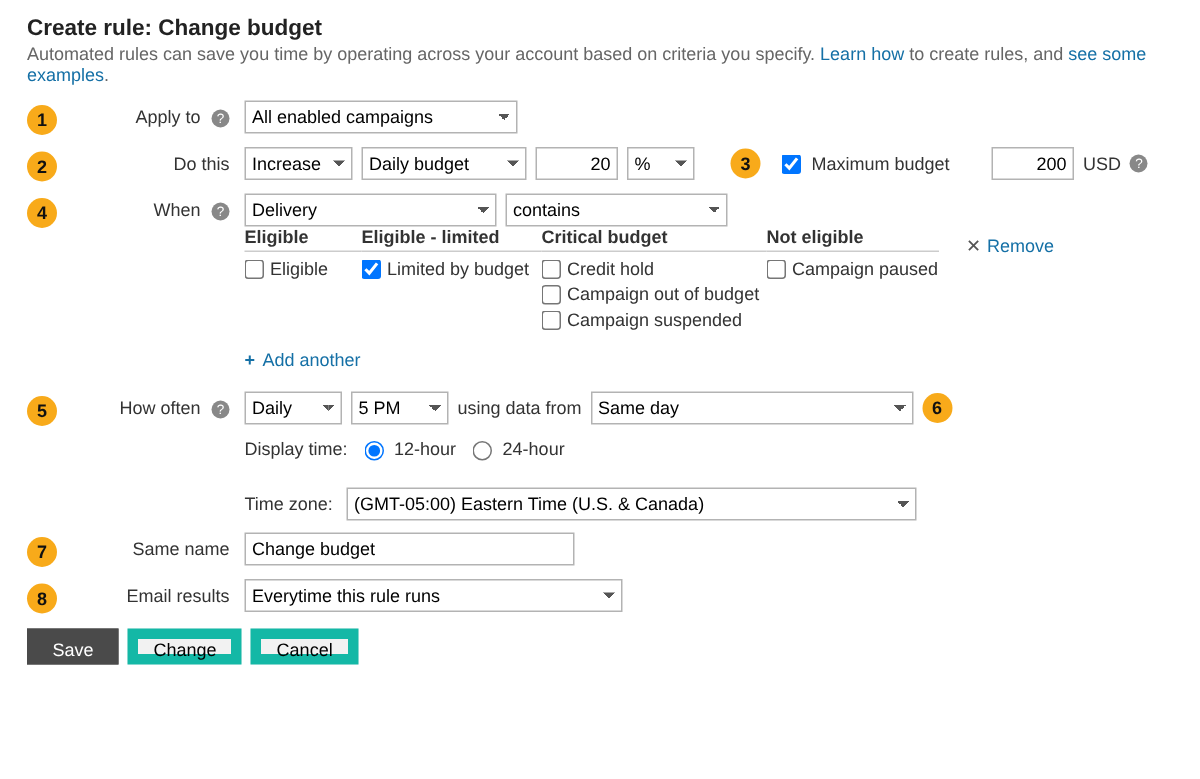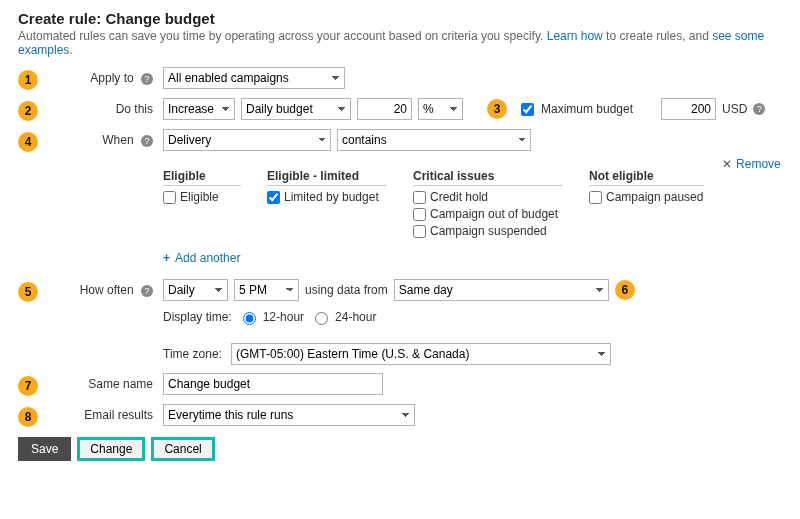--- a/index.html
+++ b/index.html
@@ -9,32 +9,32 @@
   .sub{color:#666;font-size:12px;margin:0 0 10px}
   .sub a{color:#1570a6;text-decoration:none}
   .row{display:flex;align-items:flex-start;margin-bottom:8px}
   .badge{width:20px;height:20px;border-radius:50%;background:#f8aa1a;color:#111;font-weight:700;display:flex;align-items:center;justify-content:center;font-size:12px;margin-right:10px;margin-top:3px;flex-shrink:0}
   .lbl{width:105px;text-align:right;padding-right:10px;color:#333;font-size:12px;margin-top:4px;flex-shrink:0}
   .lbl .q{display:inline-block;width:12px;height:12px;border-radius:50%;background:#888;color:#fff;font-size:9px;line-height:12px;text-align:center;margin-left:4px;vertical-align:middle}
   .field{flex:1}
   .sel,.inp{border:1px solid #b3b3b3;background:#fff;height:22px;font-size:12px;padding:0 4px;box-sizing:border-box;vertical-align:middle}
   .sel{appearance:none;-webkit-appearance:none;padding-right:18px;background-image:linear-gradient(45deg,transparent 50%,#555 50%),linear-gradient(135deg,#555 50%,transparent 50%);background-position:right 8px center,right 4px center;background-size:4px 4px,4px 4px;background-repeat:no-repeat}
   .hstack{display:flex;align-items:center;gap:6px;flex-wrap:wrap}
-  .cols{display:flex;gap:26px;margin-top:18px}
+  .cols{display:flex;margin-top:0}
   .col{display:flex;flex-direction:column}
   .colh{font-weight:700;border-bottom:1px solid #ccc;padding-bottom:2px;margin-bottom:4px;font-size:12px}
   .chk{display:flex;align-items:center;gap:4px;font-size:12px;margin-bottom:3px}
   .chk input{margin:0}
   .rm{color:#1570a6;text-decoration:none;font-size:12px;display:flex;align-items:center;gap:4px}
   .rm .x{color:#555;font-weight:400}
   .addlnk{color:#1570a6;text-decoration:none;font-size:12px;display:flex;align-items:center;gap:5px;margin:10px 0 6px}
   .addlnk .plus{color:#1570a6;font-weight:700}
   .radio{display:flex;align-items:center;gap:4px;font-size:12px}
   .btns{display:flex;gap:6px;margin-top:10px}
-  .btn{border:3px solid #14b8a6;background:#f2f2f2;height:24px;padding:0 10px;font-size:12px;cursor:pointer}
+  .btn{border:7px solid #14b8a6;background:#f2f2f2;height:24px;padding:0 10px;font-size:12px;cursor:pointer}
   .btn.primary{background:#4a4a4a;color:#fff;border-color:#4a4a4a}
   .right-group{display:flex;align-items:center;gap:6px;margin-left:18px}
   .maxchk{display:flex;align-items:center;gap:4px}
   .inline-badge{width:20px;height:20px;border-radius:50%;background:#f8aa1a;color:#111;font-weight:700;display:flex;align-items:center;justify-content:center;font-size:12px;flex-shrink:0}
   .tiny{font-size:12px;color:#333}
 </style>
 </head>
 <body>
 
 <div class="page">
@@ -73,40 +73,40 @@
       <span class="q" style="display:inline-block;width:12px;height:12px;border-radius:50%;background:#888;color:#fff;font-size:9px;line-height:12px;text-align:center">?</span>
     </div>
   </div>
 
   <div class="row">
     <div class="badge">4</div>
     <div class="lbl"><span>When</span> <span class="q">?</span></div>
     <div class="field">
       <div class="hstack">
         <select class="sel" style="width:168px"><option>Delivery</option></select>
-        <select class="sel" style="width:194px"><option>contains</option></select>
+        <select class="sel" style="width:148px"><option>contains</option></select>
       </div>
       <div style="display:flex;align-items:flex-start">
         <div class="cols">
           <div class="col" style="width:78px">
             <div class="colh">Eligible</div>
             <label class="chk">
                 <input type="checkbox" style=""> 
                 <span>Eligible</span>
               </label>
           </div>
           <div class="col" style="width:120px">
             <div class="colh">Eligible - limited</div>
             <label class="chk">
                 <input type="checkbox" checked="" style=""> 
                 <span>Limited by budget</span>
               </label>
           </div>
           <div class="col" style="width:150px">
-            <div class="colh">Critical issues</div>
+            <div class="colh">Critical budget</div>
             <label class="chk">
                 <input type="checkbox" style=""> 
                 <span>Credit hold</span>
               </label>
             <label class="chk">
                 <input type="checkbox" style=""> 
                 <span>Campaign out of budget</span>
               </label>
             <label class="chk">
                 <input type="checkbox" style=""> 

